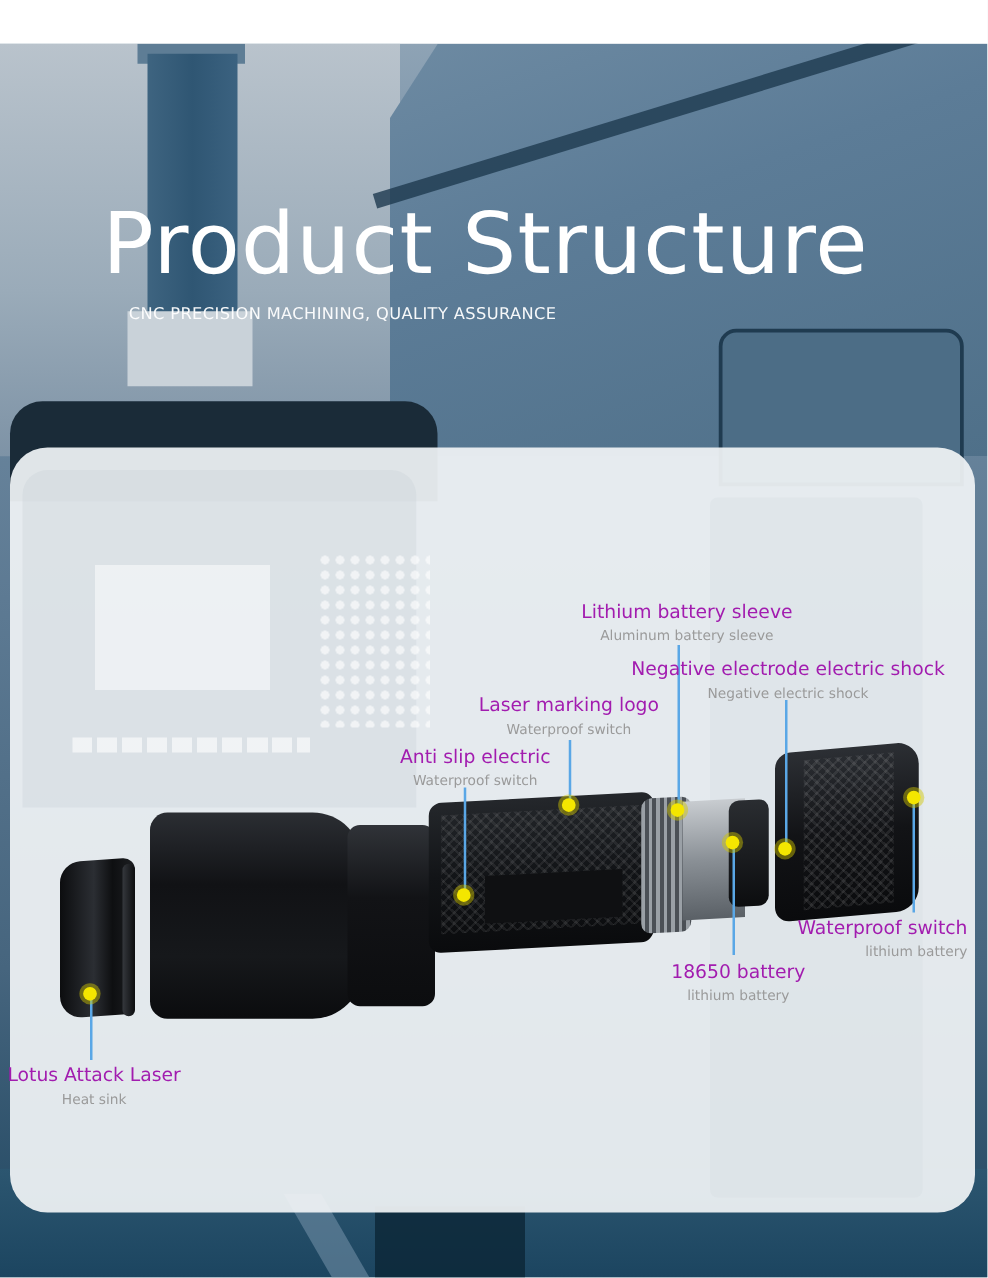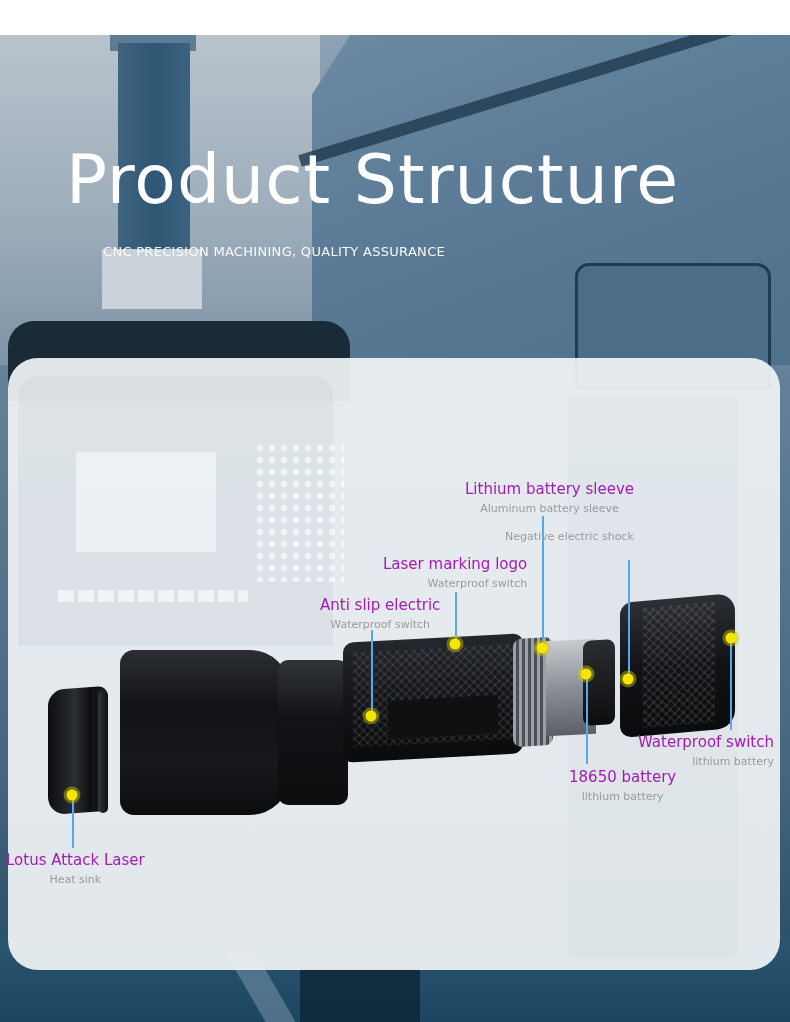--- a/index.html
+++ b/index.html
@@ -13,21 +13,21 @@
   .bg-pillar-cap { position:absolute; left:110px; top:0px; width:86px; height:16px; background:#5e7d95; }
   .bg-pillar-base { position:absolute; left:102px; top:214px; width:100px; height:60px; background:#c9d2d9; }
   .bg-right { position:absolute; left:312px; top:0; width:478px; height:330px; background:linear-gradient(160deg,#6d8aa2 0%, #5c7c97 40%, #4f7089 100%); clip-path:polygon(0 18%, 8% 0, 100% 0, 100% 100%, 0 100%); }
   .bg-rail { position:absolute; left:300px; top:120px; width:560px; height:12px; background:#1e3a4f; transform:rotate(-17deg); transform-origin:left center; opacity:.8; }
   .bg-window { position:absolute; left:575px; top:228px; width:190px; height:120px; border:3px solid #1f3b50; border-radius:14px 14px 0 0; background:#4c6d86; }
   .bg-panel-frame { position:absolute; left:8px; top:286px; width:342px; height:80px; background:#1a2b38; border-radius:26px 26px 0 0; }
   .bg-bottom { position:absolute; left:0; top:900px; width:790px; height:87px; background:linear-gradient(180deg,#2c5670 0%, #1c4560 100%); }
   .bg-bottom-stripe { position:absolute; left:250px; top:920px; width:30px; height:80px; background:#6f8ea5; transform:skewX(30deg); opacity:.6; }
   .bg-bottom-dark { position:absolute; left:300px; top:930px; width:120px; height:70px; background:#0b2536; opacity:.8; }
 
-  .title { position:absolute; left:66px; top:140px; margin:0; font-size:68px; font-weight:400; color:#ffffff; letter-spacing:1px; font-family:"DejaVu Sans", sans-serif; line-height:80px; white-space:nowrap; }
+  .title { position:absolute; left:66px; top:140px; margin:16px; font-size:68px; font-weight:400; color:#ffffff; letter-spacing:1px; font-family:"DejaVu Sans", sans-serif; line-height:80px; white-space:nowrap; }
   .subtitle { position:absolute; left:103px; top:244px; margin:0; font-size:13px; color:#ffffff; letter-spacing:0.3px; font-family:"DejaVu Sans", sans-serif; white-space:nowrap; opacity:.95; }
 
   .card { position:absolute; left:8px; top:358px; width:772px; height:612px; border-radius:30px; background:rgba(240,243,245,0.93); overflow:hidden; }
   .card-ghost-panel { position:absolute; left:10px; top:18px; width:315px; height:270px; background:rgba(200,210,216,0.35); border-radius:20px 20px 0 0; }
   .ghost-screen { position:absolute; left:58px; top:76px; width:140px; height:100px; background:rgba(255,255,255,0.5); }
   .ghost-keys { position:absolute; left:236px; top:66px; width:90px; height:140px;
     background-image: radial-gradient(rgba(255,255,255,0.6) 40%, transparent 42%); background-size:12px 12px; }
   .ghost-keys2 { position:absolute; left:40px; top:214px; width:190px; height:12px; background:repeating-linear-gradient(90deg, rgba(255,255,255,.6) 0 16px, transparent 16px 20px); }
   .ghost-right { position:absolute; left:560px; top:40px; width:170px; height:560px; background:rgba(215,222,228,0.4); border-radius:6px; }
 
@@ -114,34 +114,35 @@
 <div class="dot" style="left:371px; top:716px;"></div>
 <div class="dot" style="left:731px; top:638px;"></div>
 <div class="dot" style="left:586px; top:674px;"></div>
 <div class="dot" style="left:72px; top:795px;"></div>
 
 <div class="label" style="left:465px; top:480px;">
   <span class="main">Lithium battery sleeve</span>
   <span class="sub">Aluminum battery sleeve</span>
 </div>
 <div class="label" style="left:505px; top:526px;">
+  <span class="main">Negative electrode electric shock</span>
   <span class="sub">Negative electric shock</span>
 </div>
-<div class="label" style="left:383px; top:555px;text-align:right;">
+<div class="label" style="left:383px; top:555px;">
   <span class="main">Laser marking logo</span>
   <span class="sub">Waterproof switch</span>
 </div>
 <div class="label" style="left:320px; top:596px;">
   <span class="main">Anti slip electric</span>
   <span class="sub">Waterproof switch</span>
 </div>
 <div class="label" style="left:638px; top:733px;">
   <span class="main">Waterproof switch</span>
   <span class="sub" style="text-align:right;">lithium battery</span>
 </div>
-<div class="label" style="left:569px; top:768px;">
+<div class="label" style="left:537px; top:768px;">
   <span class="main">18650 battery</span>
   <span class="sub">lithium battery</span>
 </div>
 <div class="label" style="left:6px; top:851px;">
   <span class="main">Lotus Attack Laser</span>
   <span class="sub">Heat sink</span>
 </div>
 
 </body></html>

